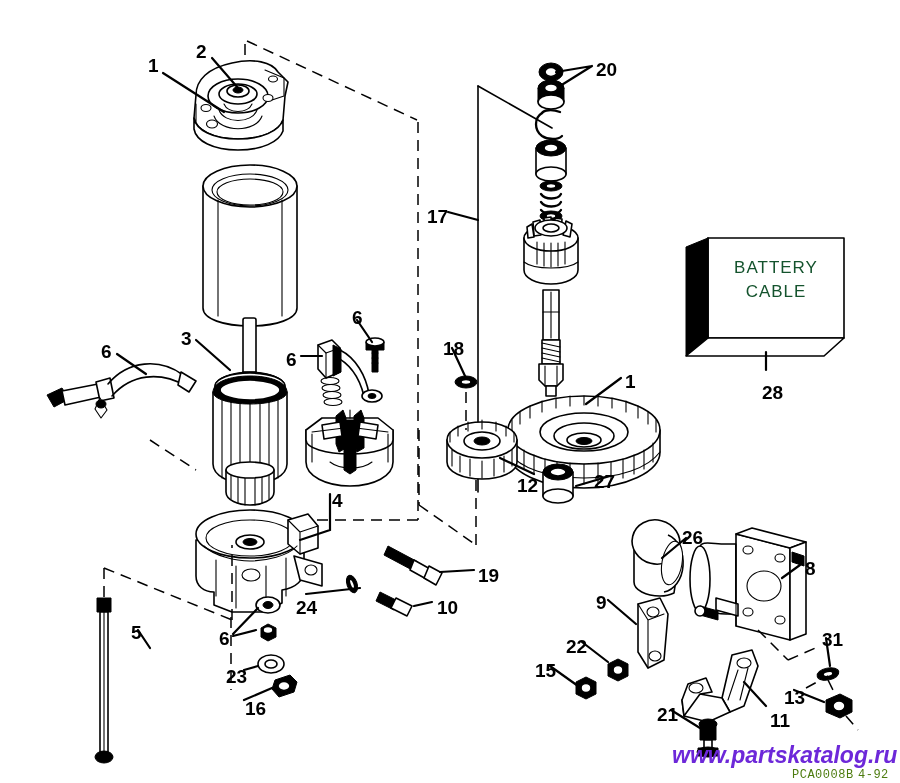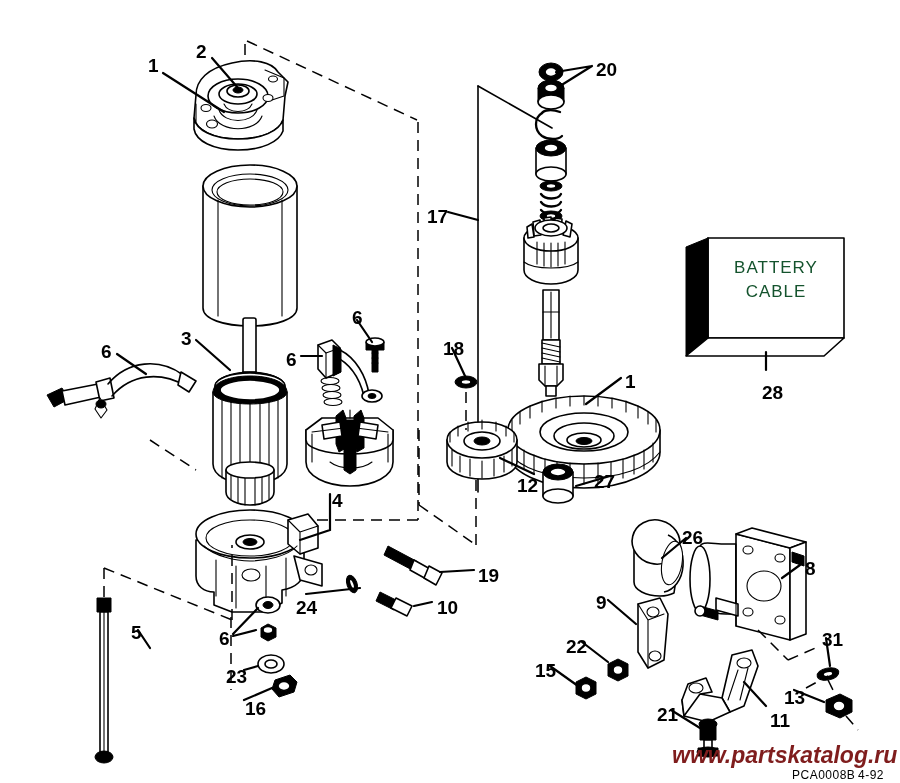--- a/index.html
+++ b/index.html
@@ -8,23 +8,23 @@
   #stage{position:relative;width:900px;height:783px;background:#fff;}
   svg#art{position:absolute;left:0;top:0;width:900px;height:783px;}
   .callout{position:absolute;font-family:"Liberation Sans",sans-serif;
            font-weight:bold;font-size:19px;color:#000;line-height:1;
            letter-spacing:0px;white-space:nowrap;}
   .boxlabel{position:absolute;font-family:"Liberation Sans",sans-serif;
             font-size:17px;color:#14532d;letter-spacing:1px;white-space:nowrap;
             text-align:center;}
   .watermark{position:absolute;font-family:"Liberation Sans",sans-serif;
              font-weight:bold;font-style:italic;font-size:23px;
-             color:#7f1d1d;white-space:nowrap;}
-  .footer{position:absolute;font-family:Liberation Sans, sans-serif;
-          font-size:12px;color:#000000;white-space:nowrap;letter-spacing:0.5px;}
+             color:#6d28d9;white-space:nowrap;}
+  .footer{position:absolute;font-family:Liberation Mono, monospace;
+          font-size:12px;color:#4d7c0f;white-space:nowrap;letter-spacing:0.5px;}
 </style>
 </head>
 <body>
 
 <div id="stage">
 
 <svg id="art" viewBox="0 0 900 783">
   <defs>
     <style>
       .ln{fill:none;stroke:#000;stroke-width:1.6;stroke-linecap:round;stroke-linejoin:round;}

